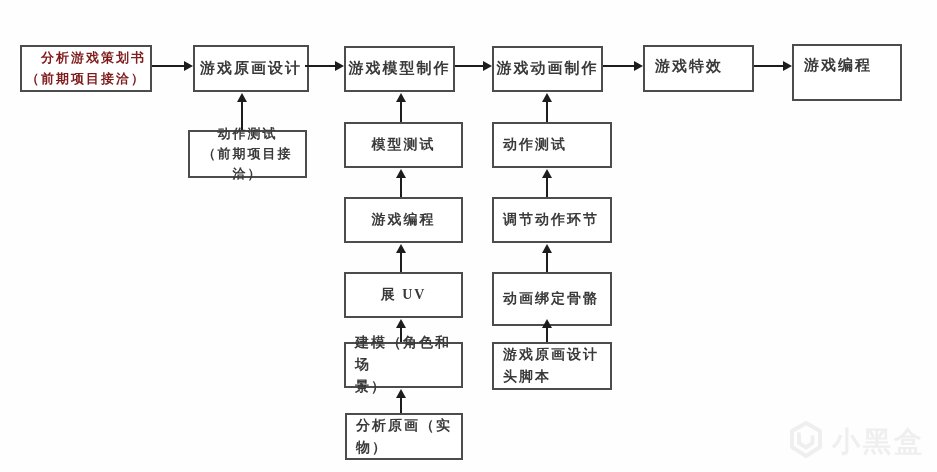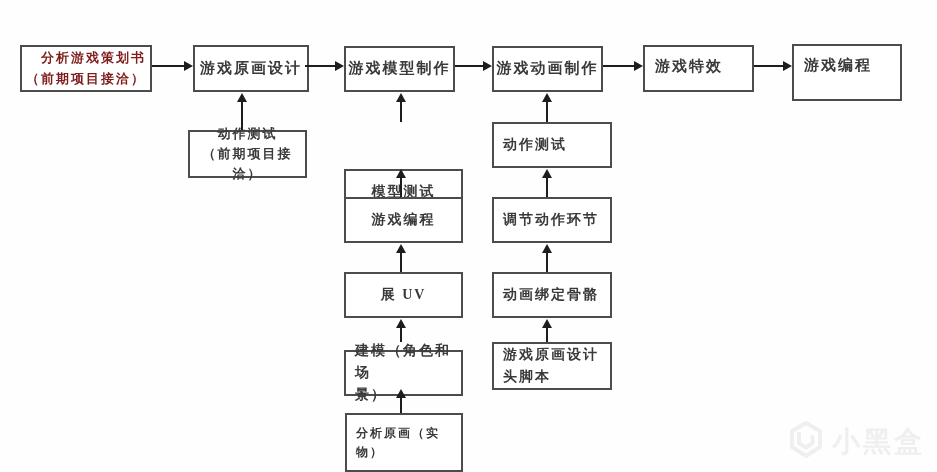--- a/index.html
+++ b/index.html
@@ -71,30 +71,30 @@
   <div id="nodes-layer">
       <div class="flow-node" style="left: 20px; top: 45px; width: 132px; height: 47px; font-size: 13px; border-color: rgb(76, 76, 76); background: rgb(255, 255, 255); color: #7f1d1d; text-align: right;">分析游戏策划书
 （前期项目接洽）</div>
       <div class="flow-node" style="left: 193px; top: 45px; width: 116px; height: 47px; font-size: 15px; border-color: rgb(76, 76, 76); background: rgb(255, 255, 255); color: rgb(58, 58, 58);">游戏原画设计</div>
       <div class="flow-node" style="left: 344px; top: 46px; width: 111px; height: 46px; font-size: 15px; border-color: rgb(76, 76, 76); background: rgb(255, 255, 255); color: rgb(58, 58, 58);">游戏模型制作</div>
       <div class="flow-node" style="left: 492px; top: 46px; width: 111px; height: 46px; font-size: 15px; border-color: rgb(76, 76, 76); background: rgb(255, 255, 255); color: rgb(58, 58, 58);">游戏动画制作</div>
       <div class="flow-node align-left-top" style="left: 643px; top: 45px; width: 111px; height: 47px; font-size: 15px; border-color: rgb(76, 76, 76); background: rgb(255, 255, 255); color: rgb(58, 58, 58);">游戏特效</div>
       <div class="flow-node align-left-top" style="left: 792px; top: 44px; width: 110px; height: 57px; font-size: 15px; border-color: rgb(76, 76, 76); background: rgb(255, 255, 255); color: rgb(58, 58, 58);">游戏编程</div>
       <div class="flow-node" style="left: 188px; top: 130px; width: 119px; height: 48px; font-size: 13px; border-color: rgb(76, 76, 76); background: rgb(255, 255, 255); color: rgb(58, 58, 58);">动作测试
 （前期项目接洽）</div>
-      <div class="flow-node" style="left: 344px; top: 122px; width: 119px; height: 46px; font-size: 14px; border-color: rgb(76, 76, 76); background: rgb(255, 255, 255); color: rgb(58, 58, 58); margin-top: 47px;">模型测试</div>
+      <div class="flow-node" style="left: 344px; top: 122px; width: 119px; height: 46px; font-size: 14px; border-color: rgb(76, 76, 76); background: rgb(255, 255, 255); color: rgb(58, 58, 58);">模型测试</div>
       <div class="flow-node" style="left: 344px; top: 197px; width: 119px; height: 46px; font-size: 14px; border-color: rgb(76, 76, 76); background: rgb(255, 255, 255); color: rgb(58, 58, 58);">游戏编程</div>
       <div class="flow-node" style="left: 344px; top: 272px; width: 119px; height: 46px; font-size: 14px; border-color: rgb(76, 76, 76); background: rgb(255, 255, 255); color: rgb(58, 58, 58);">展 UV</div>
-      <div class="flow-node align-left" style="left: 344px; top: 342px; width: 119px; height: 46px; font-size: 14px; border-color: rgb(76, 76, 76); background: rgb(255, 255, 255); color: rgb(58, 58, 58); margin-top: 8px;">建模（角色和场
+      <div class="flow-node align-left" style="left: 344px; top: 342px; width: 119px; height: 46px; font-size: 14px; border-color: rgb(76, 76, 76); background: rgb(255, 255, 255); color: rgb(58, 58, 58);">建模（角色和场
 景）</div>
-      <div class="flow-node align-left" style="left: 345px; top: 413px; width: 118px; height: 59px; font-size: 12px; border-color: rgb(76, 76, 76); background: rgb(255, 255, 255); color: rgb(58, 58, 58);">分析原画（实
+      <div class="flow-node align-left" style="left: 345px; top: 413px; width: 118px; height: 47px; font-size: 14px; border-color: rgb(76, 76, 76); background: rgb(255, 255, 255); color: rgb(58, 58, 58);">分析原画（实
 物）</div>
       <div class="flow-node align-left" style="left: 492px; top: 122px; width: 120px; height: 46px; font-size: 14px; border-color: rgb(76, 76, 76); background: rgb(255, 255, 255); color: rgb(58, 58, 58);">动作测试</div>
       <div class="flow-node align-left" style="left: 492px; top: 197px; width: 120px; height: 46px; font-size: 14px; border-color: rgb(76, 76, 76); background: rgb(255, 255, 255); color: rgb(58, 58, 58);">调节动作环节</div>
-      <div class="flow-node align-left" style="left: 492px; top: 272px; width: 120px; height: 46px; font-size: 14px; border-color: rgb(76, 76, 76); background: rgb(255, 255, 255); color: rgb(58, 58, 58);">动画绑定骨骼</div>
+      <div class="flow-node align-left" style="left: 492px; top: 272px; width: 120px; height: 54px; font-size: 14px; border-color: rgb(76, 76, 76); background: rgb(255, 255, 255); color: rgb(58, 58, 58);">动画绑定骨骼</div>
       <div class="flow-node align-left" style="left: 492px; top: 342px; width: 120px; height: 48px; font-size: 14px; border-color: rgb(76, 76, 76); background: rgb(255, 255, 255); color: rgb(58, 58, 58);">游戏原画设计
 头脚本</div>
     </div>
   <div id="edges-layer">
       <div class="edge-line" style="left: 152px; top: 65px; width: 34px; height: 2px;"></div>
       <div class="edge-head-right" style="left: 184px; top: 61px;"></div>
       <div class="edge-line" style="left: 305px; top: 65px; width: 32px; height: 2px;"></div>
       <div class="edge-head-right" style="left: 335px; top: 61px;"></div>
       <div class="edge-line" style="left: 455px; top: 65px; width: 30px; height: 2px;"></div>
       <div class="edge-head-right" style="left: 483px; top: 61px;"></div>

